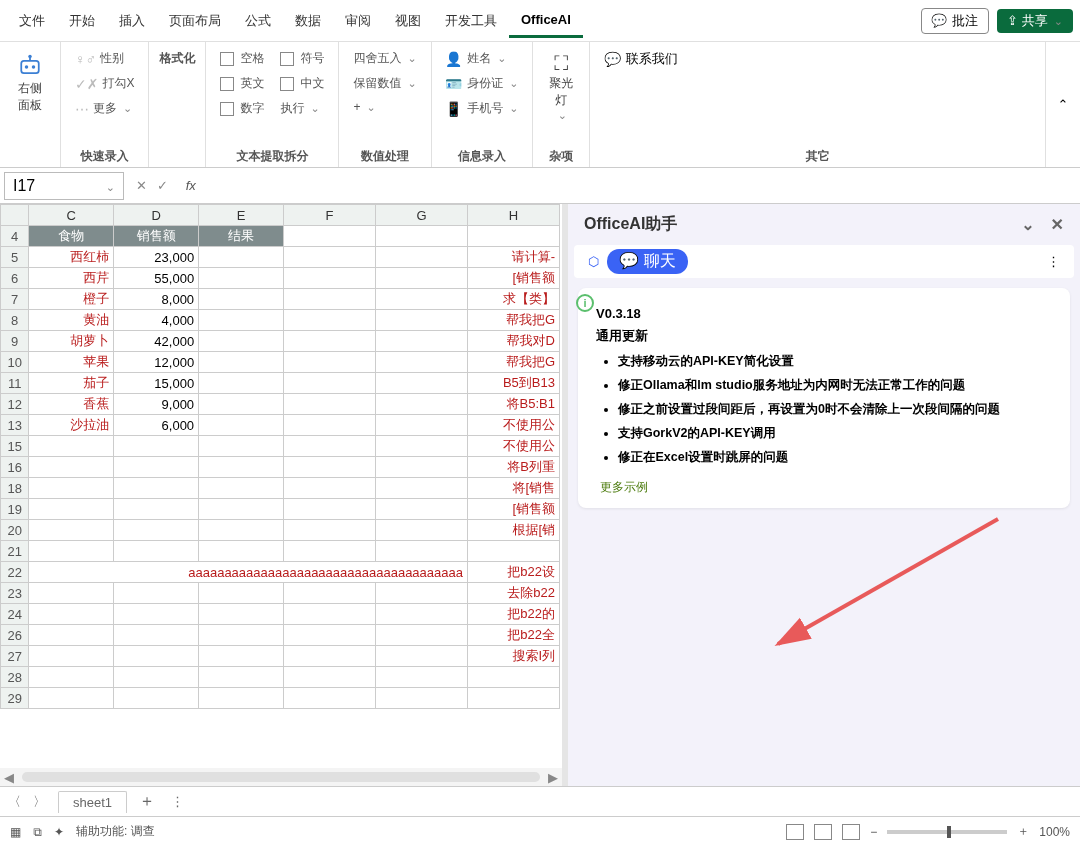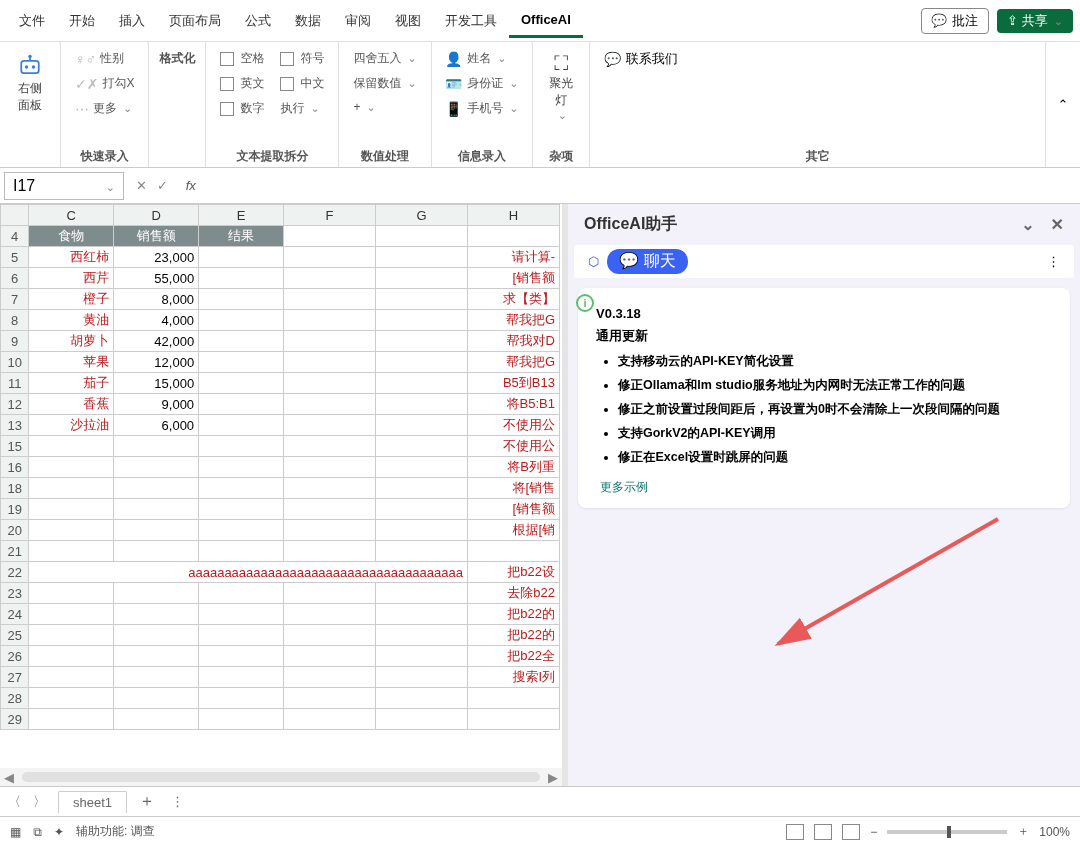--- a/index.html
+++ b/index.html
@@ -56,21 +56,21 @@
   .panel-header { display:flex; align-items:center; justify-content:space-between; padding:10px 16px; font-size:16px; font-weight:bold; color:#333;}
   .panel-header .icons { display:flex; gap:16px; color:#666; font-size:16px;}
   .panel-sub { display:flex; align-items:center; gap:8px; padding:4px 14px; background:#fff; margin: 0 6px; border-radius:4px;}
   .chat-pill { background:#3a63f5; color:#fff; border-radius:12px; padding:2px 12px; font-size:16px;}
   .panel-model { padding:8px 14px; font-size:12px; color:#666; display:flex; gap:6px; align-items:center;}
   .panel-model .tag{ background:#eee; border-radius:3px; padding:1px 6px; font-size:11px;}
   .panel-card { background:#fff; margin:10px; border-radius:8px; padding:14px 18px 12px; font-size:13px; box-shadow:0 1px 3px rgba(0,0,0,.08); position:relative;}
   .panel-card h4 { margin:4px 0 6px; }
   .panel-card ul { padding-left: 22px; }
   .panel-card li { margin: 4px 0; font-size:12.5px; line-height:1.6;font-weight:bold;}
-  .more-link { color:#0f766e; font-size:12px; margin-top:8px; display:inline-block; margin-left:4px;}
+  .more-link { color:#4d7c0f; font-size:12px; margin-top:8px; display:inline-block; margin-left:4px;}
   .info-badge { position:absolute; left:-2px; top:6px; width:18px;height:18px; border:2px solid #5bbf6d; border-radius:50%; color:#5bbf6d; font-size:11px; line-height:14px; text-align:center; font-weight:bold; background:#fff;}
 
   .input-card { background:#fff; margin:10px; border-radius:8px; padding:14px; position:relative; height:110px;}
   .input-card .placeholder{ color:#bbb; font-size:13px;}
   .input-card .gear-box { position:absolute; left:10px; bottom:8px; width:34px; height:34px; border:3px solid #e85a5a; border-radius:6px; display:flex; align-items:center; justify-content:center; color:#999;}
   .input-card .zero{ position:absolute; left:52px; bottom:14px; color:#aaa; font-size:12px;}
   .input-card .send{ position:absolute; right:14px; bottom:10px; color:#2b6fe8; font-size:22px;}
 
   .red-arrow { position:absolute; top:310px; left:200px; width:240px; height:140px; pointer-events:none;}
 
@@ -450,29 +450,20 @@
           <tr>
             <td class="rowhdr">24</td>
             <td class="hcol-text"></td>
             <td class="rnum"></td>
             <td></td>
             <td></td>
             <td></td>
             <td class="hcol-text">把b22的</td>
           </tr>
           <tr>
-            <td class="rowhdr">25</td>
-            <td class="hcol-text"></td>
-            <td class="rnum"></td>
-            <td></td>
-            <td></td>
-            <td></td>
-            <td class="hcol-text">把b22的</td>
-          </tr>
-          <tr>
             <td class="rowhdr">26</td>
             <td class="hcol-text"></td>
             <td class="rnum"></td>
             <td></td>
             <td></td>
             <td></td>
             <td class="hcol-text">把b22全</td>
           </tr>
           <tr>
             <td class="rowhdr">27</td>

